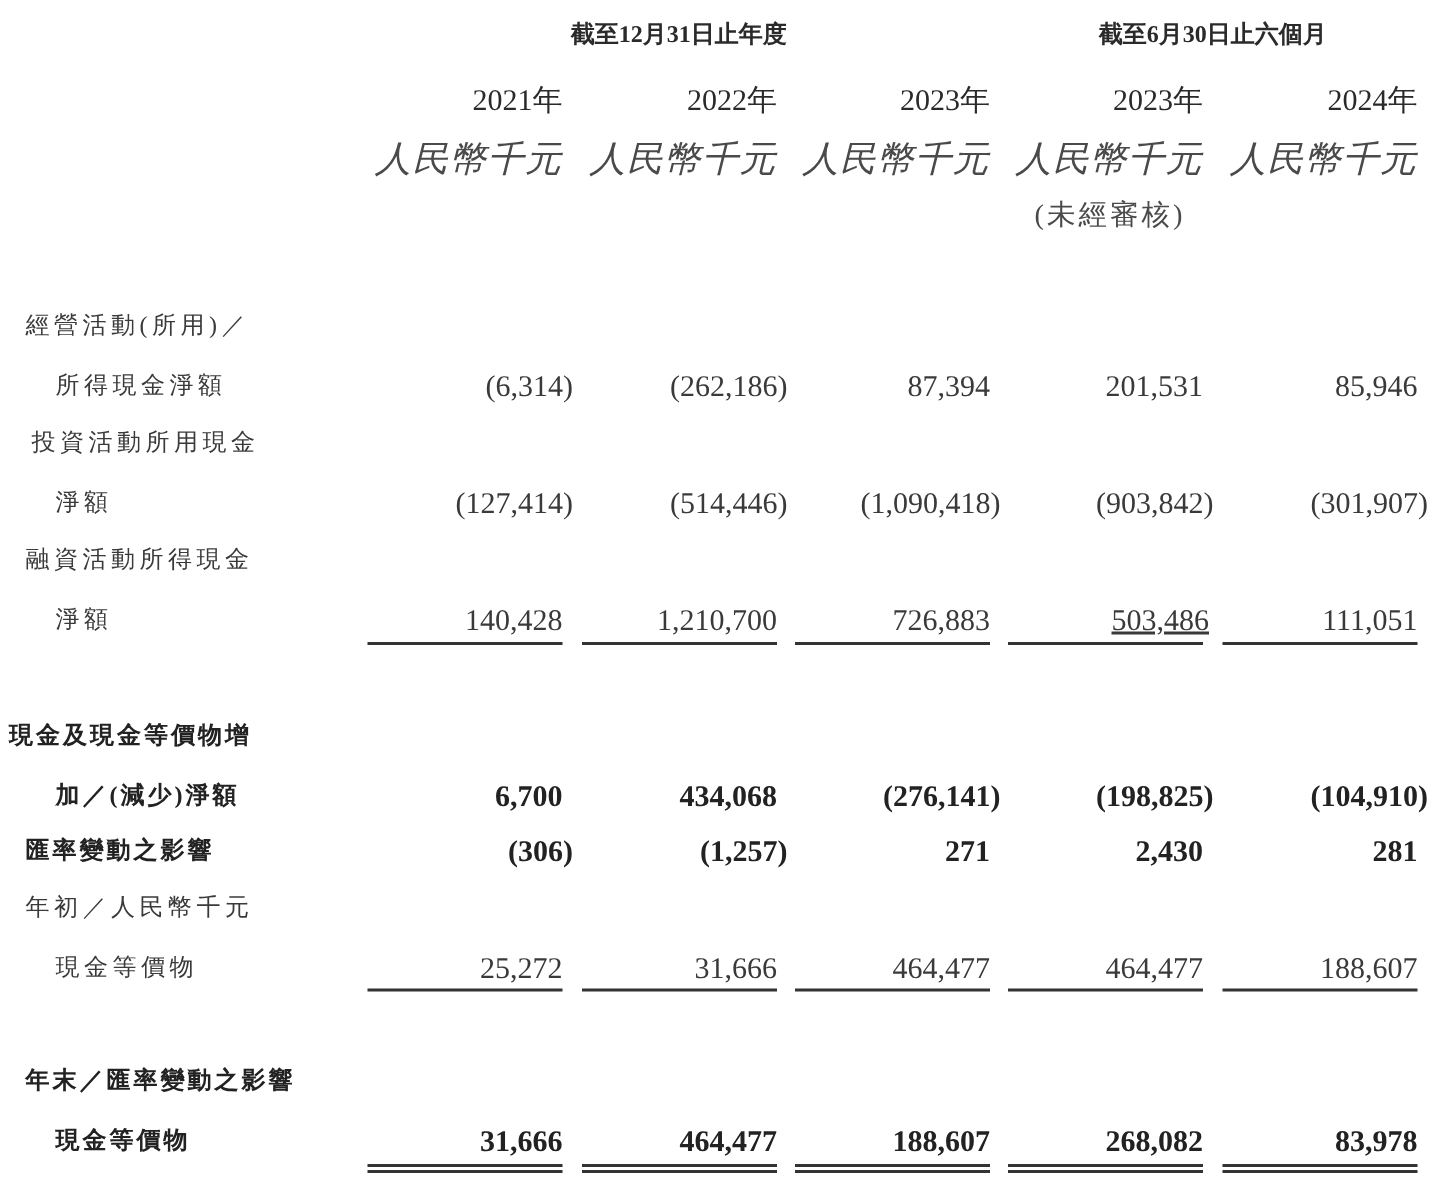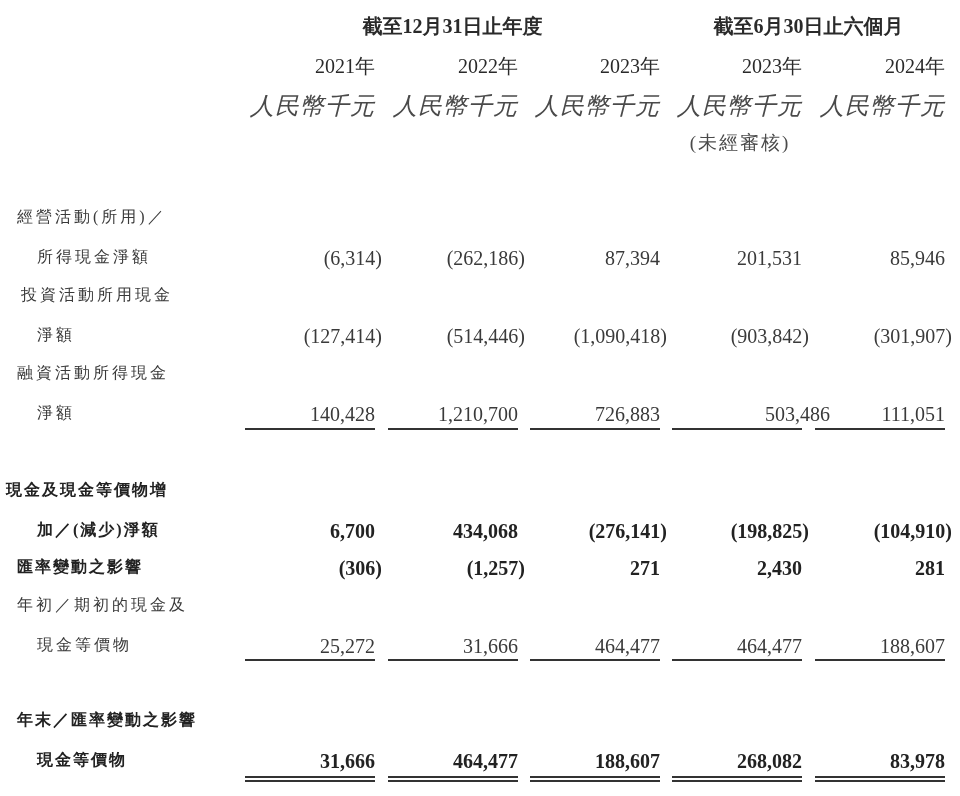--- a/index.html
+++ b/index.html
@@ -11,21 +11,21 @@
       width: 960px;
       height: 796px;
       position: relative;
       overflow: hidden;
       color: #262626;
       font-family: "Liberation Serif", "DejaVu Serif", serif;
     }
     .abs { position: absolute; white-space: nowrap; }
     .hdr-group {
       font-weight: bold;
-      font-size: 20px;
+      font-size: 16px;
       text-align: center;
       color: #2a2a2a;
     }
     .hdr-year {
       font-weight: normal;
       font-size: 20px;
       text-align: right;
       color: #2a2a2a;
     }
     .hdr-unit {
@@ -104,21 +104,21 @@
 <div class="abs num" style="left:395px; top:325px;">(514,446)</div>
 <div class="abs num" style="left:537px; top:325px;">(1,090,418)</div>
 <div class="abs num" style="left:679px; top:325px;">(903,842)</div>
 <div class="abs num" style="left:822px; top:325px;">(301,907)</div>
 
 <div class="abs label" style="left:17px; top:363px;">融資活動所得現金</div>
 <div class="abs label" style="left:37px; top:403px;">淨額</div>
 <div class="abs num" style="left:245px; top:403px;">140,428</div>
 <div class="abs num" style="left:388px; top:403px;">1,210,700</div>
 <div class="abs num" style="left:530px; top:403px;">726,883</div>
-<div class="abs num" style="left:700px; top:403px;">503,486</div>
+<div class="abs num" style="left:676px; top:403px;text-decoration:underline;">503,486</div>
 <div class="abs num" style="left:815px; top:403px;">111,051</div>
 
 <div class="uline" style="left:245px; width:130px; top:428px;"></div>
 <div class="uline" style="left:388px; width:130px; top:428px;"></div>
 <div class="uline" style="left:530px; width:130px; top:428px;"></div>
 <div class="uline" style="left:672px; width:130px; top:428px;"></div>
 <div class="uline" style="left:815px; width:130px; top:428px;"></div>
 
 <div class="abs label bold" style="left:6px; top:480px;">現金及現金等價物增</div>
 <div class="abs label bold" style="left:37px; top:520px;">加／(減少)淨額</div>
@@ -128,21 +128,21 @@
 <div class="abs num bold" style="left:679px; top:520px;">(198,825)</div>
 <div class="abs num bold" style="left:822px; top:520px;">(104,910)</div>
 
 <div class="abs label bold" style="left:17px; top:557px;">匯率變動之影響</div>
 <div class="abs num bold" style="left:252px; top:557px;">(306)</div>
 <div class="abs num bold" style="left:395px; top:557px;">(1,257)</div>
 <div class="abs num bold" style="left:530px; top:557px;">271</div>
 <div class="abs num bold" style="left:672px; top:557px;">2,430</div>
 <div class="abs num bold" style="left:815px; top:557px;">281</div>
 
-<div class="abs label" style="left:17px; top:595px;">年初／期初的現金及</div>
+<div class="abs label" style="left:17px; top:595px;">年初／人民幣千元</div>
 <div class="abs label" style="left:37px; top:635px;">現金等價物</div>
 <div class="abs num" style="left:245px; top:635px;">25,272</div>
 <div class="abs num" style="left:388px; top:635px;">31,666</div>
 <div class="abs num" style="left:530px; top:635px;">464,477</div>
 <div class="abs num" style="left:672px; top:635px;">464,477</div>
 <div class="abs num" style="left:815px; top:635px;">188,607</div>
 
 <div class="uline" style="left:245px; width:130px; top:659px;"></div>
 <div class="uline" style="left:388px; width:130px; top:659px;"></div>
 <div class="uline" style="left:530px; width:130px; top:659px;"></div>

